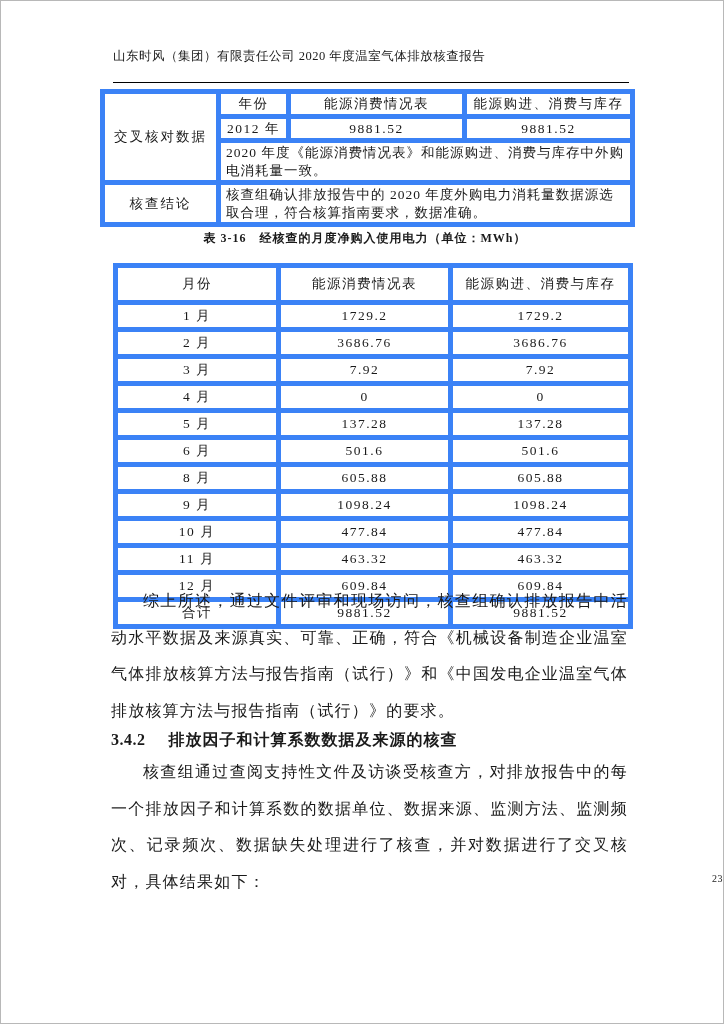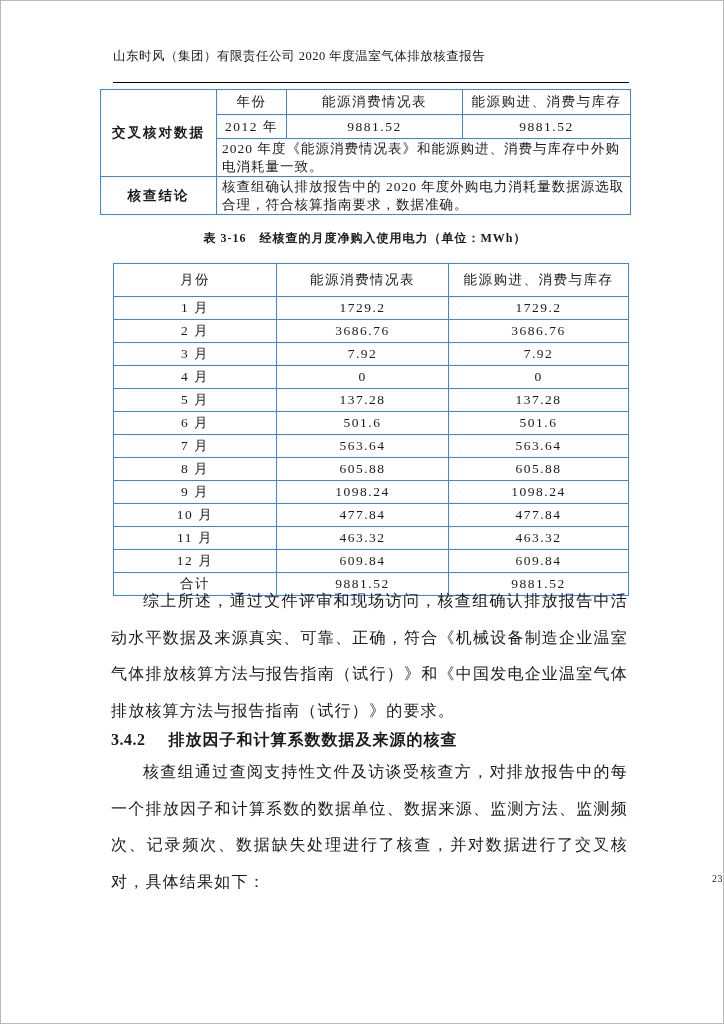--- a/index.html
+++ b/index.html
@@ -31,34 +31,34 @@
     white-space: nowrap;
   }
   
   table {
     border-collapse: collapse;
     table-layout: fixed;
     font-size: 13.5px;
     letter-spacing: 1.5px;
   }
   td, th {
-    border: 1px solid #3b82f6;
+    border: 5px solid #3b82f6;
     text-align: center;
     vertical-align: middle;
     padding: 0 4px;
     font-weight: normal;
     overflow: hidden;
   }
   #cross-check-table {
     position: absolute;
     left: 99px;
     top: 88px;
     width: 530px;
   }
-  #cross-check-table .row-label { font-weight: bold; letter-spacing: 2px; }
+  #cross-check-table .row-label { font-weight: normal; letter-spacing: 2px; }
   #cross-check-table .note-cell {
     text-align: left;
     line-height: 17.5px;
     padding: 1px 5px;
     letter-spacing: 1px;
     margin-top: 6px;
   }
   .table-title {
     position: absolute;
     left: 99px;
@@ -190,25 +190,20 @@
           <td>5 月</td>
           <td>137.28</td>
           <td>137.28</td>
         </tr>
       <tr>
           <td>6 月</td>
           <td>501.6</td>
           <td>501.6</td>
         </tr>
       <tr>
-          <td>7 月</td>
-          <td>563.64</td>
-          <td>563.64</td>
-        </tr>
-      <tr>
           <td>8 月</td>
           <td>605.88</td>
           <td>605.88</td>
         </tr>
       <tr>
           <td>9 月</td>
           <td>1098.24</td>
           <td>1098.24</td>
         </tr>
       <tr>

